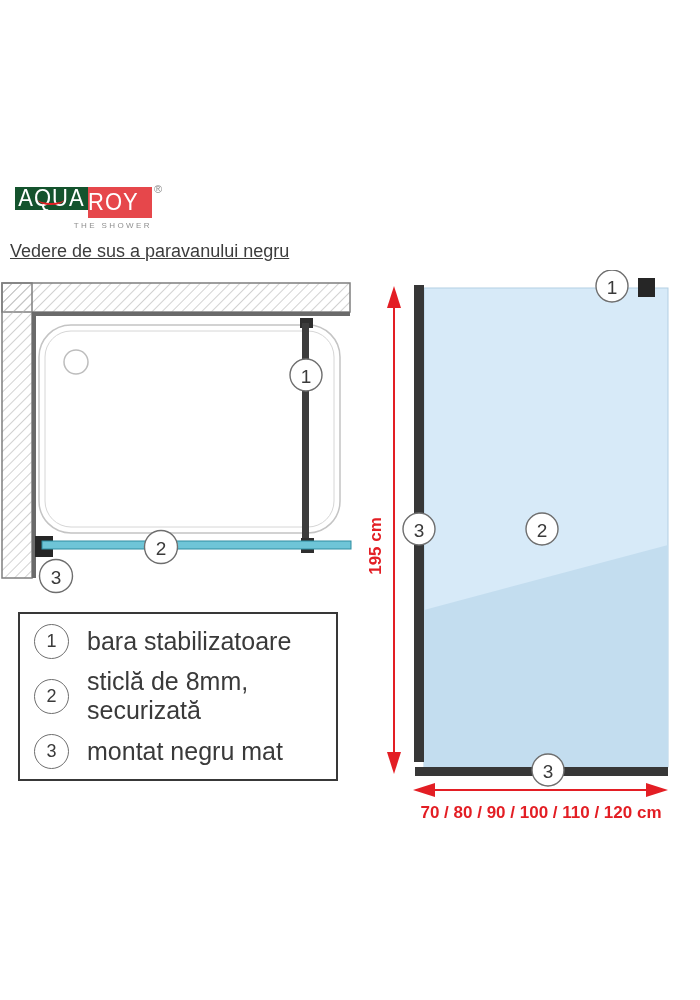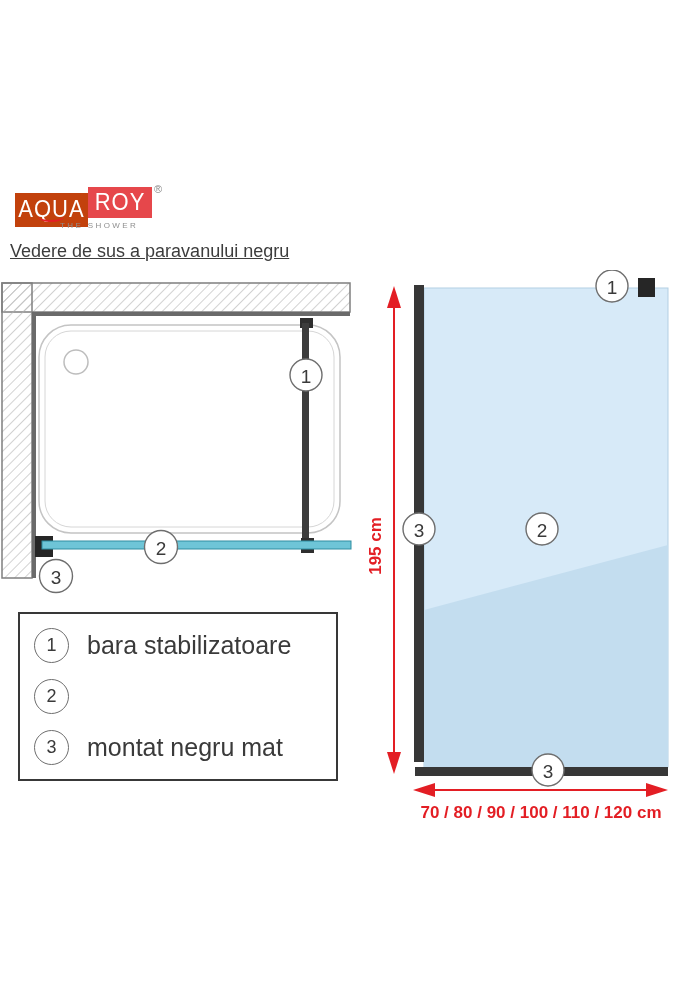--- a/index.html
+++ b/index.html
@@ -1,27 +1,27 @@
 <!DOCTYPE html>
 <html><head>
 <meta charset="utf-8">
 <style>
   html,body{margin:0;padding:0;background:#ffffff;}
   body{font-family:"Liberation Sans", sans-serif;}
   .page{position:relative;width:700px;height:1000px;background:#ffffff;overflow:hidden;}
 
   
   .logo{position:absolute;left:15px;top:187px;width:150px;height:45px;}
-  .logo-black{position:absolute;left:0;top:6px;width:73px;height:34px;background:#c2410c;
+  .logo-black{position:absolute;left:0;top:0;width:73px;height:23px;background:#14532d;
     display:flex;align-items:center;justify-content:center;}
   .logo-red{position:absolute;left:73px;top:0;width:64px;height:31px;background:#e6474b;
-    display:flex;align-items:center;justify-content:center;}
+    display:flex;align-items:center;}
   .logo-black span,.logo-red span{color:#ffffff;font-size:22px;line-height:1;letter-spacing:1px;transform:scaleY(1.05);}
   .logo-reg{position:absolute;left:139px;top:-4px;font-size:11px;color:#8a8a8a;}
-  .logo-tagline{position:absolute;left:45px;top:34px;width:92px;text-align:left;
+  .logo-tagline{position:absolute;left:45px;top:34px;width:92px;text-align:right;
     font-size:8px;letter-spacing:2.4px;color:#8f8f8f;}
   .logo-swoosh{position:absolute;left:23px;bottom:5px;width:26px;height:9px;
     border-bottom:2.5px solid #e31e24;border-radius:50%;}
 
   
   .view-title{position:absolute;top:241px;font-size:18px;color:#3d3d3d;
     text-decoration:underline;white-space:nowrap;}
   .title-left{left:10px;}
   .title-right{left:372px;}
 
@@ -137,20 +137,21 @@
     </g>
   </svg>
 
   <div class="legend">
     <div class="legend-row">
       <div class="legend-num">1</div>
       <div class="legend-label">bara stabilizatoare</div>
     </div>
     <div class="legend-row">
       <div class="legend-num">2</div>
+      <div class="legend-label">sticlă de 8mm, securizată</div>
     </div>
     <div class="legend-row">
       <div class="legend-num">3</div>
       <div class="legend-label">montat negru mat</div>
     </div>
   </div>
 
 </div>
 
 </body></html>

